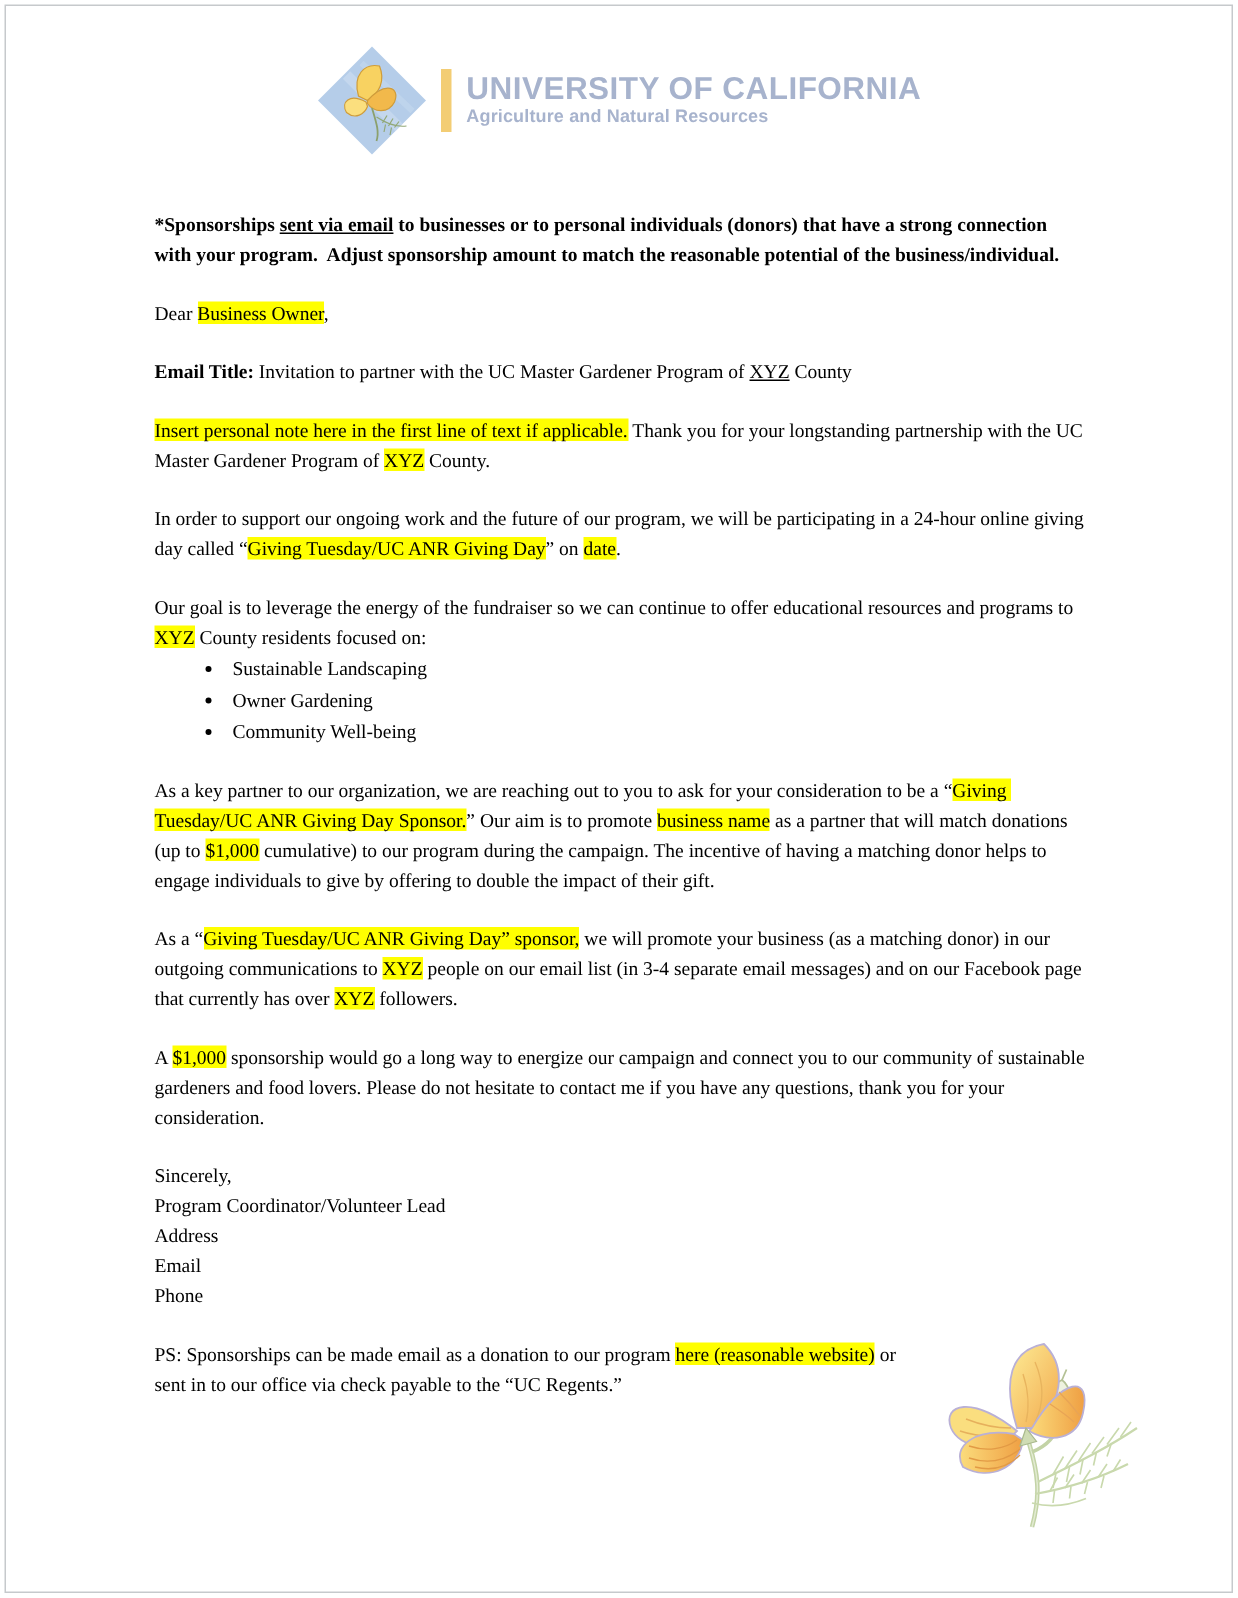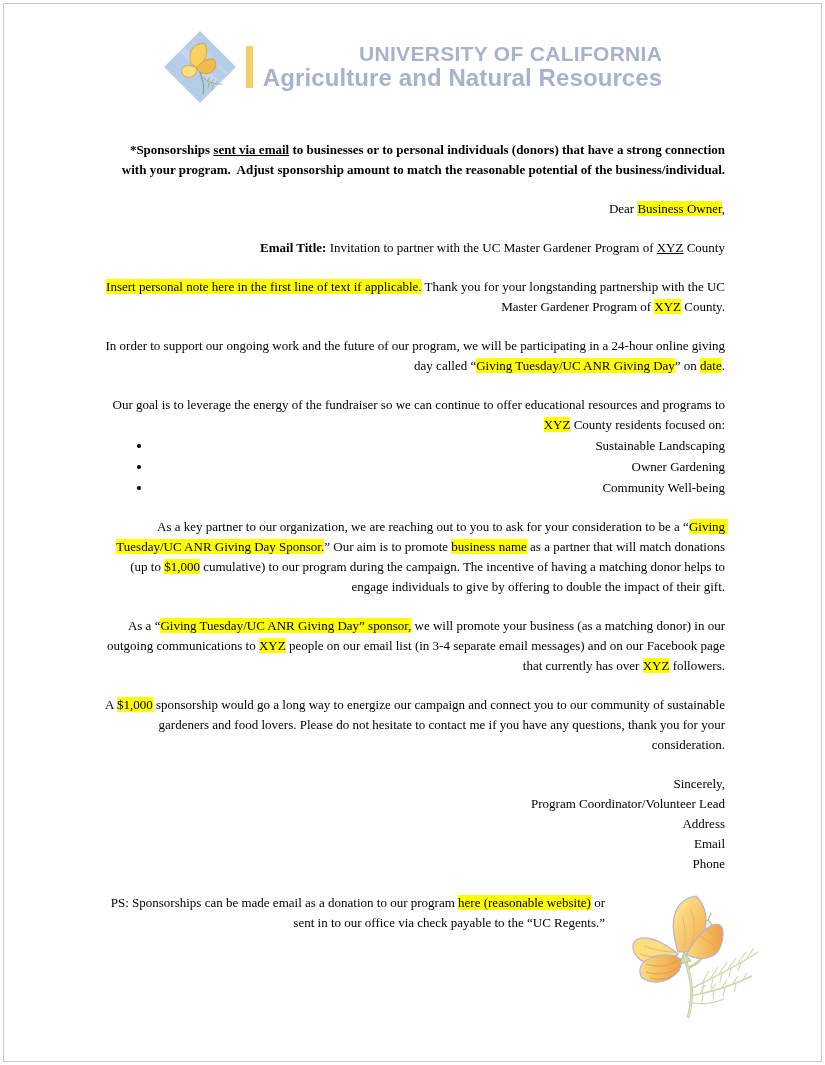--- a/index.html
+++ b/index.html
@@ -8,37 +8,37 @@
     --logo-bar:#f3cd74;
     --page-border:#c6c9cc;
   }
   html,body{margin:0;padding:0;}
   body{
     width:825px;height:1065px;position:relative;background:#ffffff;
     font-family:"Liberation Serif","DejaVu Serif",serif;color:#000;
   }
   .page{
     position:absolute;inset:3px;border:1px solid var(--page-border);
-    background:#fff;overflow:hidden;text-align:right;
+    background:#fff;overflow:hidden;
   }
   
   header{
     display:flex;align-items:center;justify-content:center;
     margin-top:26px;
     font-family:"Liberation Sans","DejaVu Sans",sans-serif;
   }
   .diamond-svg{width:74px;height:74px;flex:0 0 auto;margin-right:9px;}
   .bar-tall{width:7px;height:42px;background:var(--logo-bar);margin-right:10px;flex:0 0 auto;}
   .logo-text{display:flex;flex-direction:column;justify-content:center;}
   .logo-title{
     font-weight:bold;font-size:21px;letter-spacing:.3px;
     color:var(--logo-text);line-height:1.05;
   }
   .logo-sub{
-    font-weight:bold;font-size:24px;letter-spacing:.1px;
+    font-weight:bold;font-size:12px;letter-spacing:.1px;
     color:var(--logo-text);line-height:1.1;
   }
   .program-wrap{display:flex;align-items:center;margin-left:22px;margin-top:18px;}
   .bar-short{width:6px;height:19px;background:var(--logo-bar);margin-right:9px;flex:0 0 auto;}
   .logo-program{font-size:19px;color:var(--logo-text);}
   
   .content{
     padding:36px 96px 0 99px;
     font-size:13px;line-height:20px;
   }

